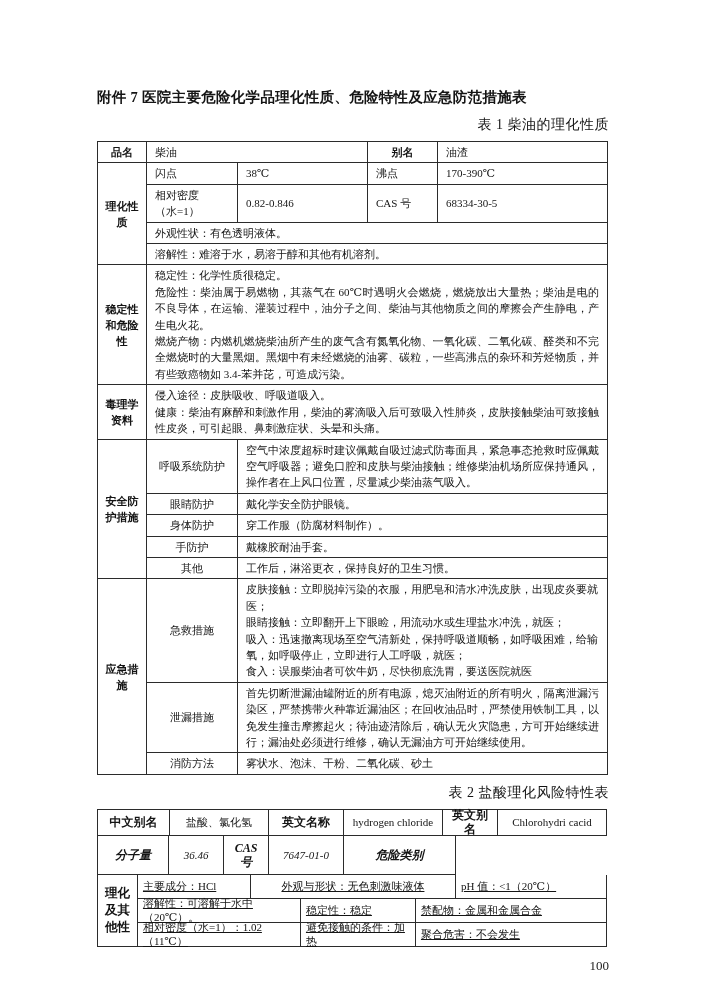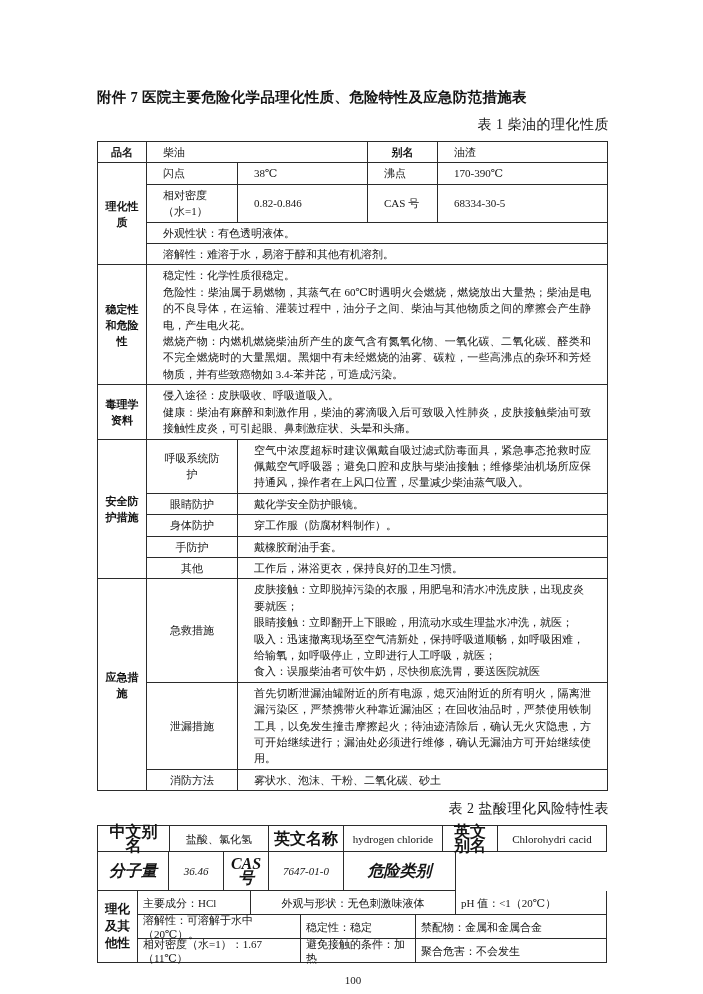--- a/index.html
+++ b/index.html
@@ -6,49 +6,49 @@
   html,body { background:#f6f6f4; }
   body { font-family:"Liberation Serif","DejaVu Serif",serif; color:#141414; }
   .page { position:relative; width:703px; height:994px; background:#ffffff; margin:0 auto; overflow:hidden; }
   .content { position:absolute; left:97px; top:88px; width:512px; }
   .heading { font-size:14.5px; font-weight:bold; line-height:19px; letter-spacing:0.3px; white-space:nowrap; }
   .tbl-title { text-align:right; font-weight:normal; font-size:14px; margin:9px 0 7px 0; letter-spacing:0.5px; }
 
   
   table.t1 { border-collapse:collapse; table-layout:fixed; width:510px; }
   .t1 th, .t1 td { border:1px solid #2b2b2b; font-size:11px; font-weight:normal;
-                   vertical-align:middle; padding:2px 16px; line-height:16.4px; }
+                   vertical-align:middle; padding:2px 8px; line-height:16.4px; }
   .t1 th.hdr { font-weight:bold; font-size:11px; line-height:16px; text-align:center; padding:2px 3px; }
   .h22 { height:21px; }
   .lbl-c { text-align:center;margin-top:25px; }
   .lbl-l { text-align:left; }
   .bold { font-weight:bold; font-size:12px; }
   .txt { text-align:justify; }
   .pre { white-space:pre-line; }
   .vtop { vertical-align:top; }
 
   
   .t2 { width:510px; border-left:1px solid #2b2b2b; border-top:1px solid #2b2b2b;
         font-size:11px; margin-top:2px; }
   .t2row { display:flex; width:100%; }
   .t2c { border-right:1px solid #2b2b2b; border-bottom:1px solid #2b2b2b;
          display:flex; align-items:center; padding:1px 5px; line-height:14px; }
   .cen { justify-content:center; text-align:center; }
-  .t2 .bold { font-size:16px; }
+  .t2 .bold { font-size:12px; }
   .r1 { height:26px; }
   .r2 { height:39px;font-style:italic; }
   .gr { height:24px; }
   .t2group { display:flex; width:100%; }
   .t2glabel { width:40px; border-right:1px solid #2b2b2b; border-bottom:1px solid #2b2b2b;
               display:flex; align-items:center; justify-content:center; text-align:center;
               font-weight:bold; font-size:12.5px; line-height:17px; padding:0 2px; }
-  .t2gbody { width:470px; }
+  .t2gbody { width:470px;text-decoration:underline; }
   .fill { flex:1 1 auto; }
 
-  .pagenum { text-align:center; font-size:11px; margin-top:11px; color:#222; }
+  .pagenum { text-align:right; font-size:13px; margin-top:11px; color:#222; }
 </style>
 </head>
 <body>
 
 <div class="page">
   <div class="content">
 
     <div class="heading">附件 7 医院主要危险化学品理化性质、危险特性及应急防范措施表</div>
 
     <div class="tbl-title">表 1  柴油的理化性质</div>
@@ -164,21 +164,21 @@
             <div class="t2c" style="width:113px">主要成分：HCl</div>
             <div class="t2c cen" style="width:205px">外观与形状：无色刺激味液体</div>
             <div class="t2c fill">pH 值：&lt;1（20℃）</div>
           </div>
           <div class="t2row gr">
             <div class="t2c" style="width:163px">溶解性：可溶解于水中（20℃）。</div>
             <div class="t2c" style="width:115px">稳定性：稳定</div>
             <div class="t2c fill">禁配物：金属和金属合金</div>
           </div>
           <div class="t2row gr">
-            <div class="t2c" style="width:163px">相对密度（水=1）：1.67（11℃）</div>
+            <div class="t2c" style="width:163px">相对密度（水=1）：1.02（11℃）</div>
             <div class="t2c" style="width:115px">避免接触的条件：加热</div>
             <div class="t2c fill">聚合危害：不会发生</div>
           </div>
         </div>
       </div>
     </div>
 
     <div class="pagenum">100</div>
 
   </div>

